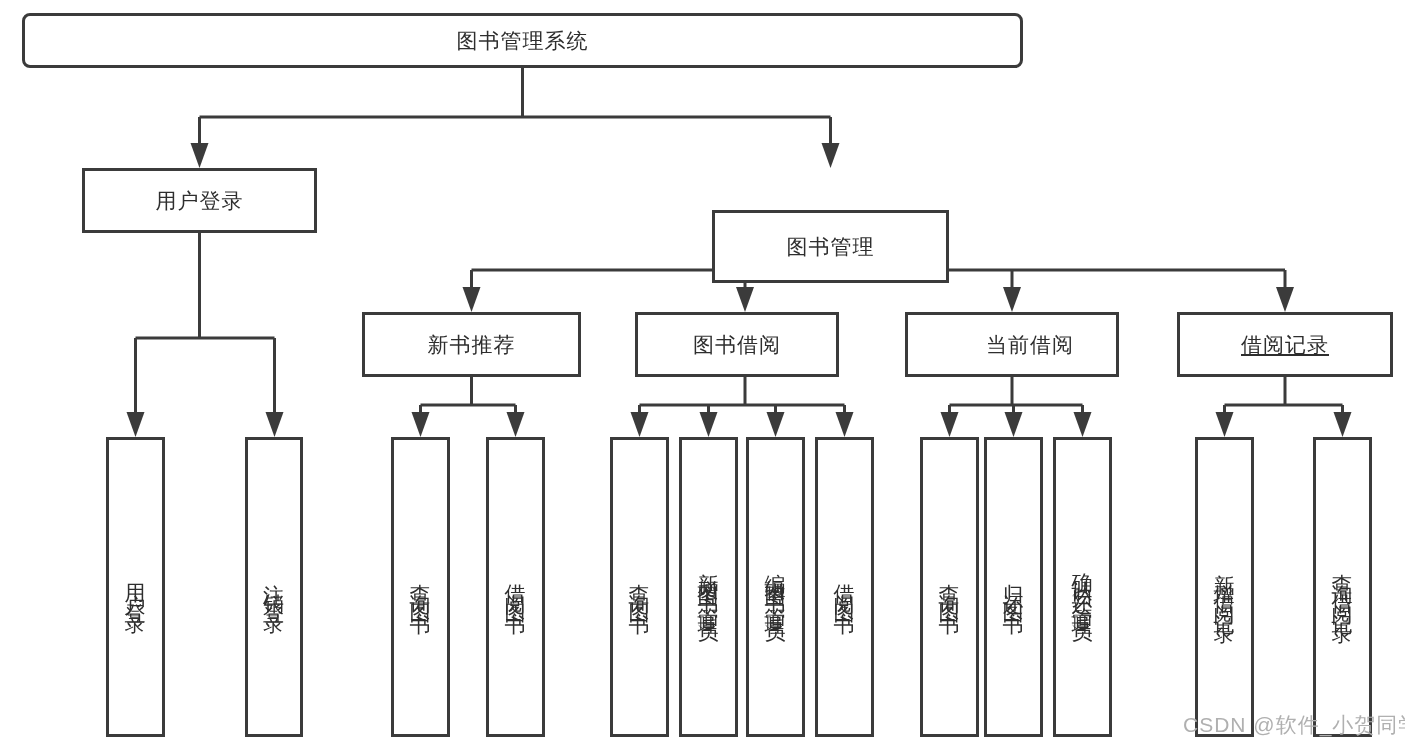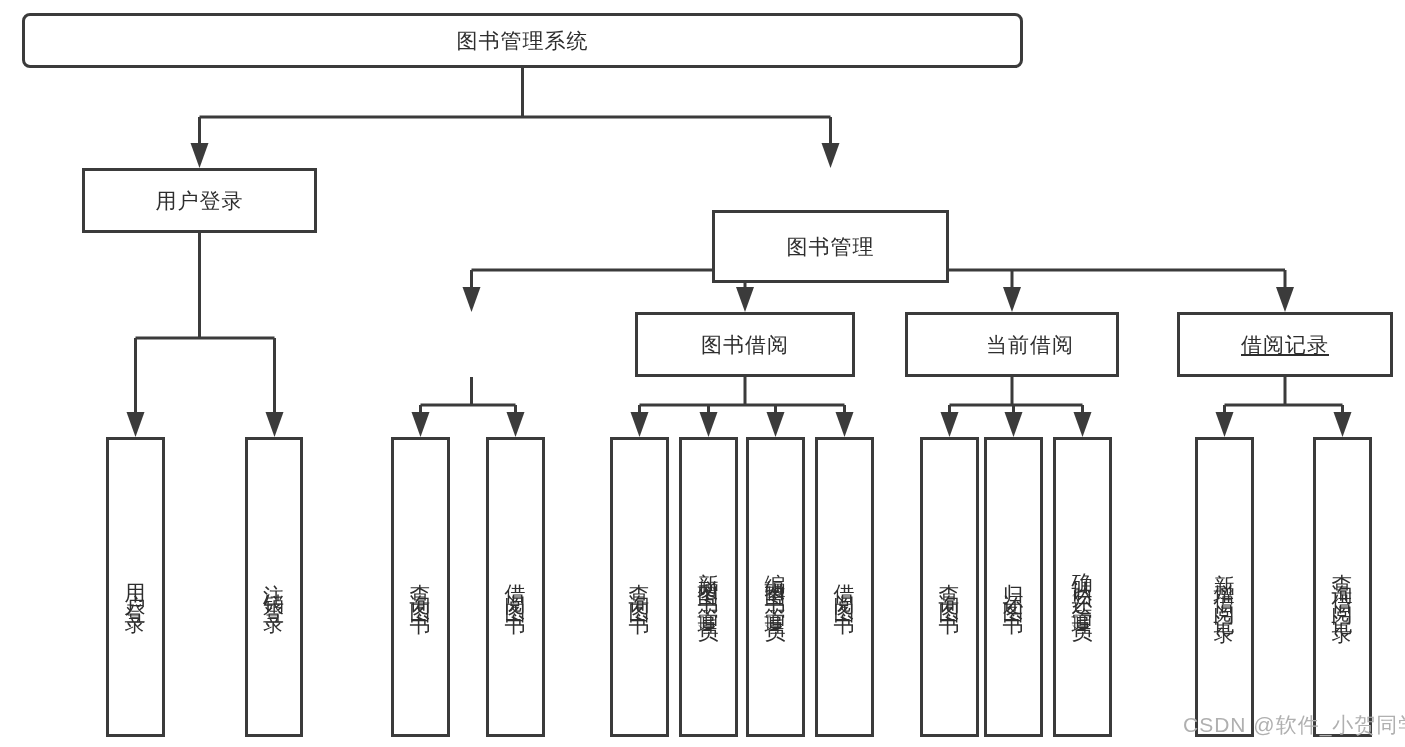--- a/index.html
+++ b/index.html
@@ -54,21 +54,21 @@
     letter-spacing: 1px;
     z-index: 3;
     white-space: nowrap;
   }
 
   
   #n-root   { left: 22px;   top: 13px;  width: 1001px; height: 55px; border-radius: 8px; }
   #n-login  { left: 82px;   top: 168px; width: 235px;  height: 65px; }
   #n-mgmt   { left: 712px;  top: 180px; width: 237px;  height: 73px; margin-top: 30px; }
   #n-rec    { left: 362px;  top: 312px; width: 219px;  height: 65px; }
-  #n-borrow { left: 635px;  top: 312px; width: 220px;  height: 65px; }
+  #n-borrow { left: 635px;  top: 312px; width: 204px;  height: 65px; }
   #n-cur    { left: 905px;  top: 312px; width: 214px;  height: 65px; padding-left: 36px; }
   #n-log    { left: 1177px; top: 312px; width: 216px;  height: 65px; text-decoration: underline; }
 
   .leaf { top: 437px; height: 300px; width: 59px; }
   #l-ul1 { left: 106px; }
   #l-ul2 { left: 245px; width: 58px; }
   #l-nb1 { left: 391px; }
   #l-nb2 { left: 486px; }
   #l-bb1 { left: 610px; }
   #l-bb2 { left: 679px; }
@@ -156,20 +156,21 @@
       <polygon points="1215.5,412 1233.5,412 1224.5,437"></polygon>
       <polygon points="1333.5,412 1351.5,412 1342.5,437"></polygon>
     </g>
   </svg>
 
   <div class="node" id="n-root">图书管理系统</div>
 
   <div class="node" id="n-login">用户登录</div>
   <div class="node" id="n-mgmt">图书管理</div>
 
+  <div class="node" id="n-rec">新书推荐</div>
   <div class="node" id="n-borrow">图书借阅</div>
   <div class="node" id="n-cur">当前借阅</div>
   <div class="node" id="n-log">借阅记录</div>
 
   <div class="node leaf" id="l-ul1">用户登录</div>
   <div class="node leaf" id="l-ul2">注销登录</div>
 
   <div class="node leaf" id="l-nb1">查询图书</div>
   <div class="node leaf" id="l-nb2">借阅图书</div>
 

